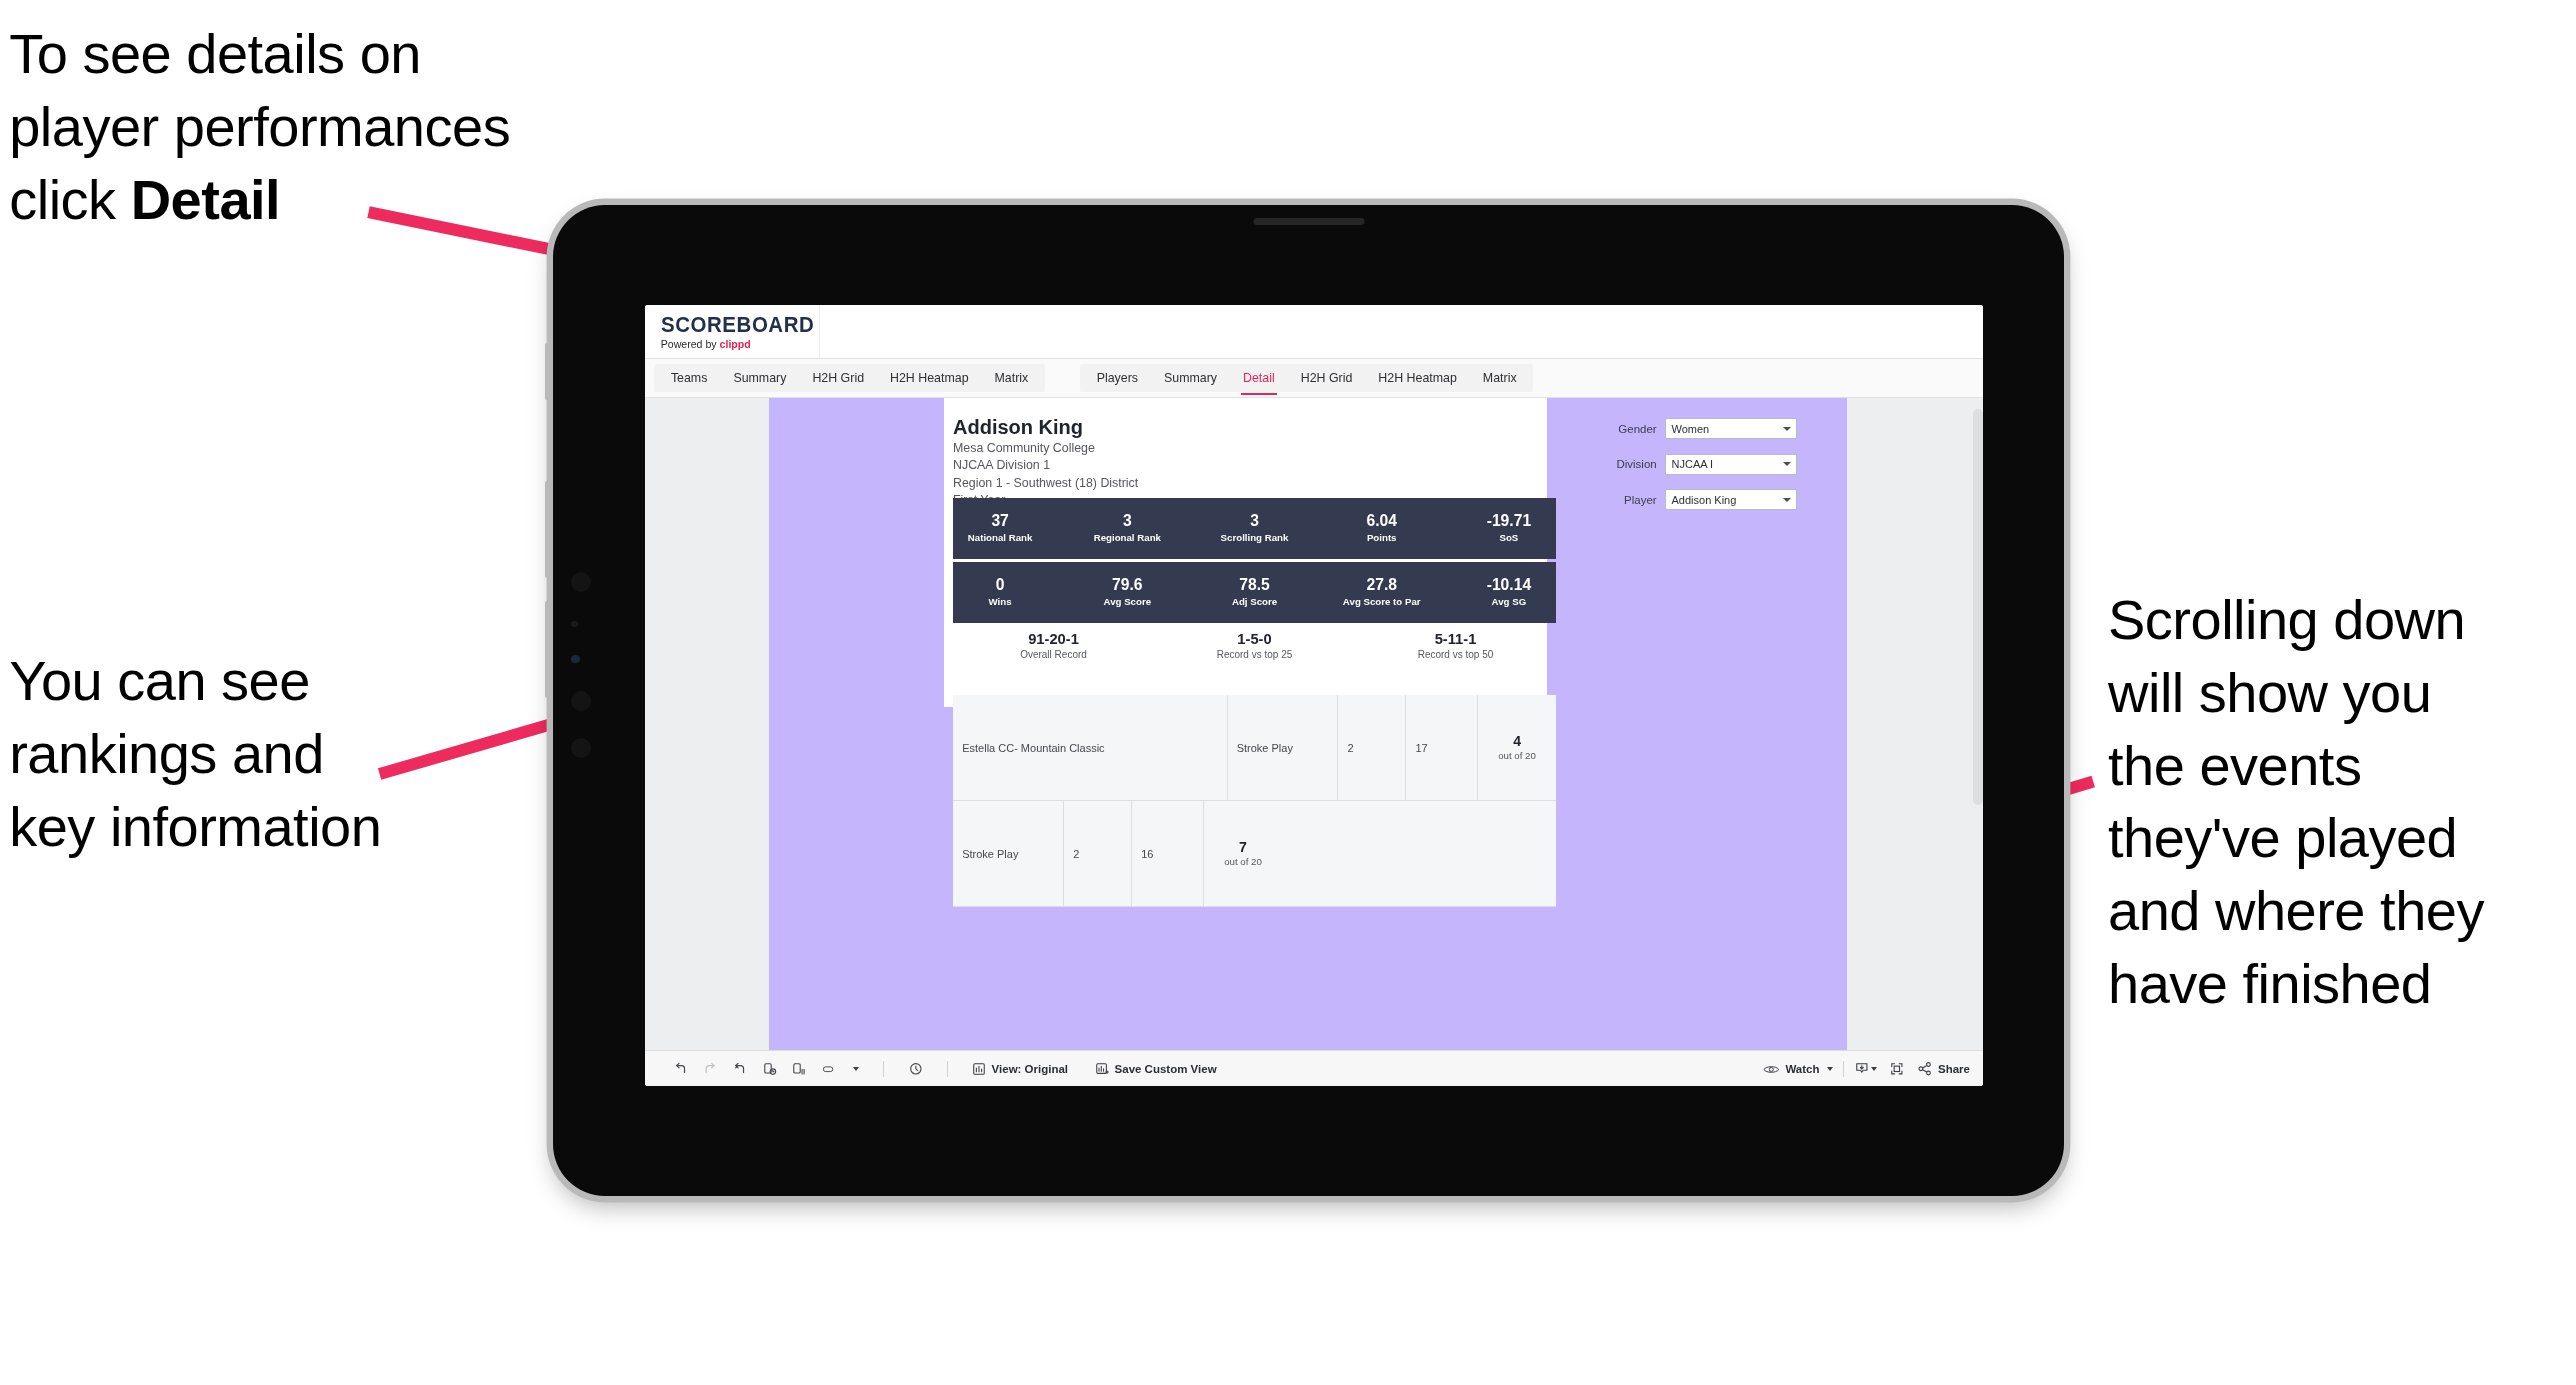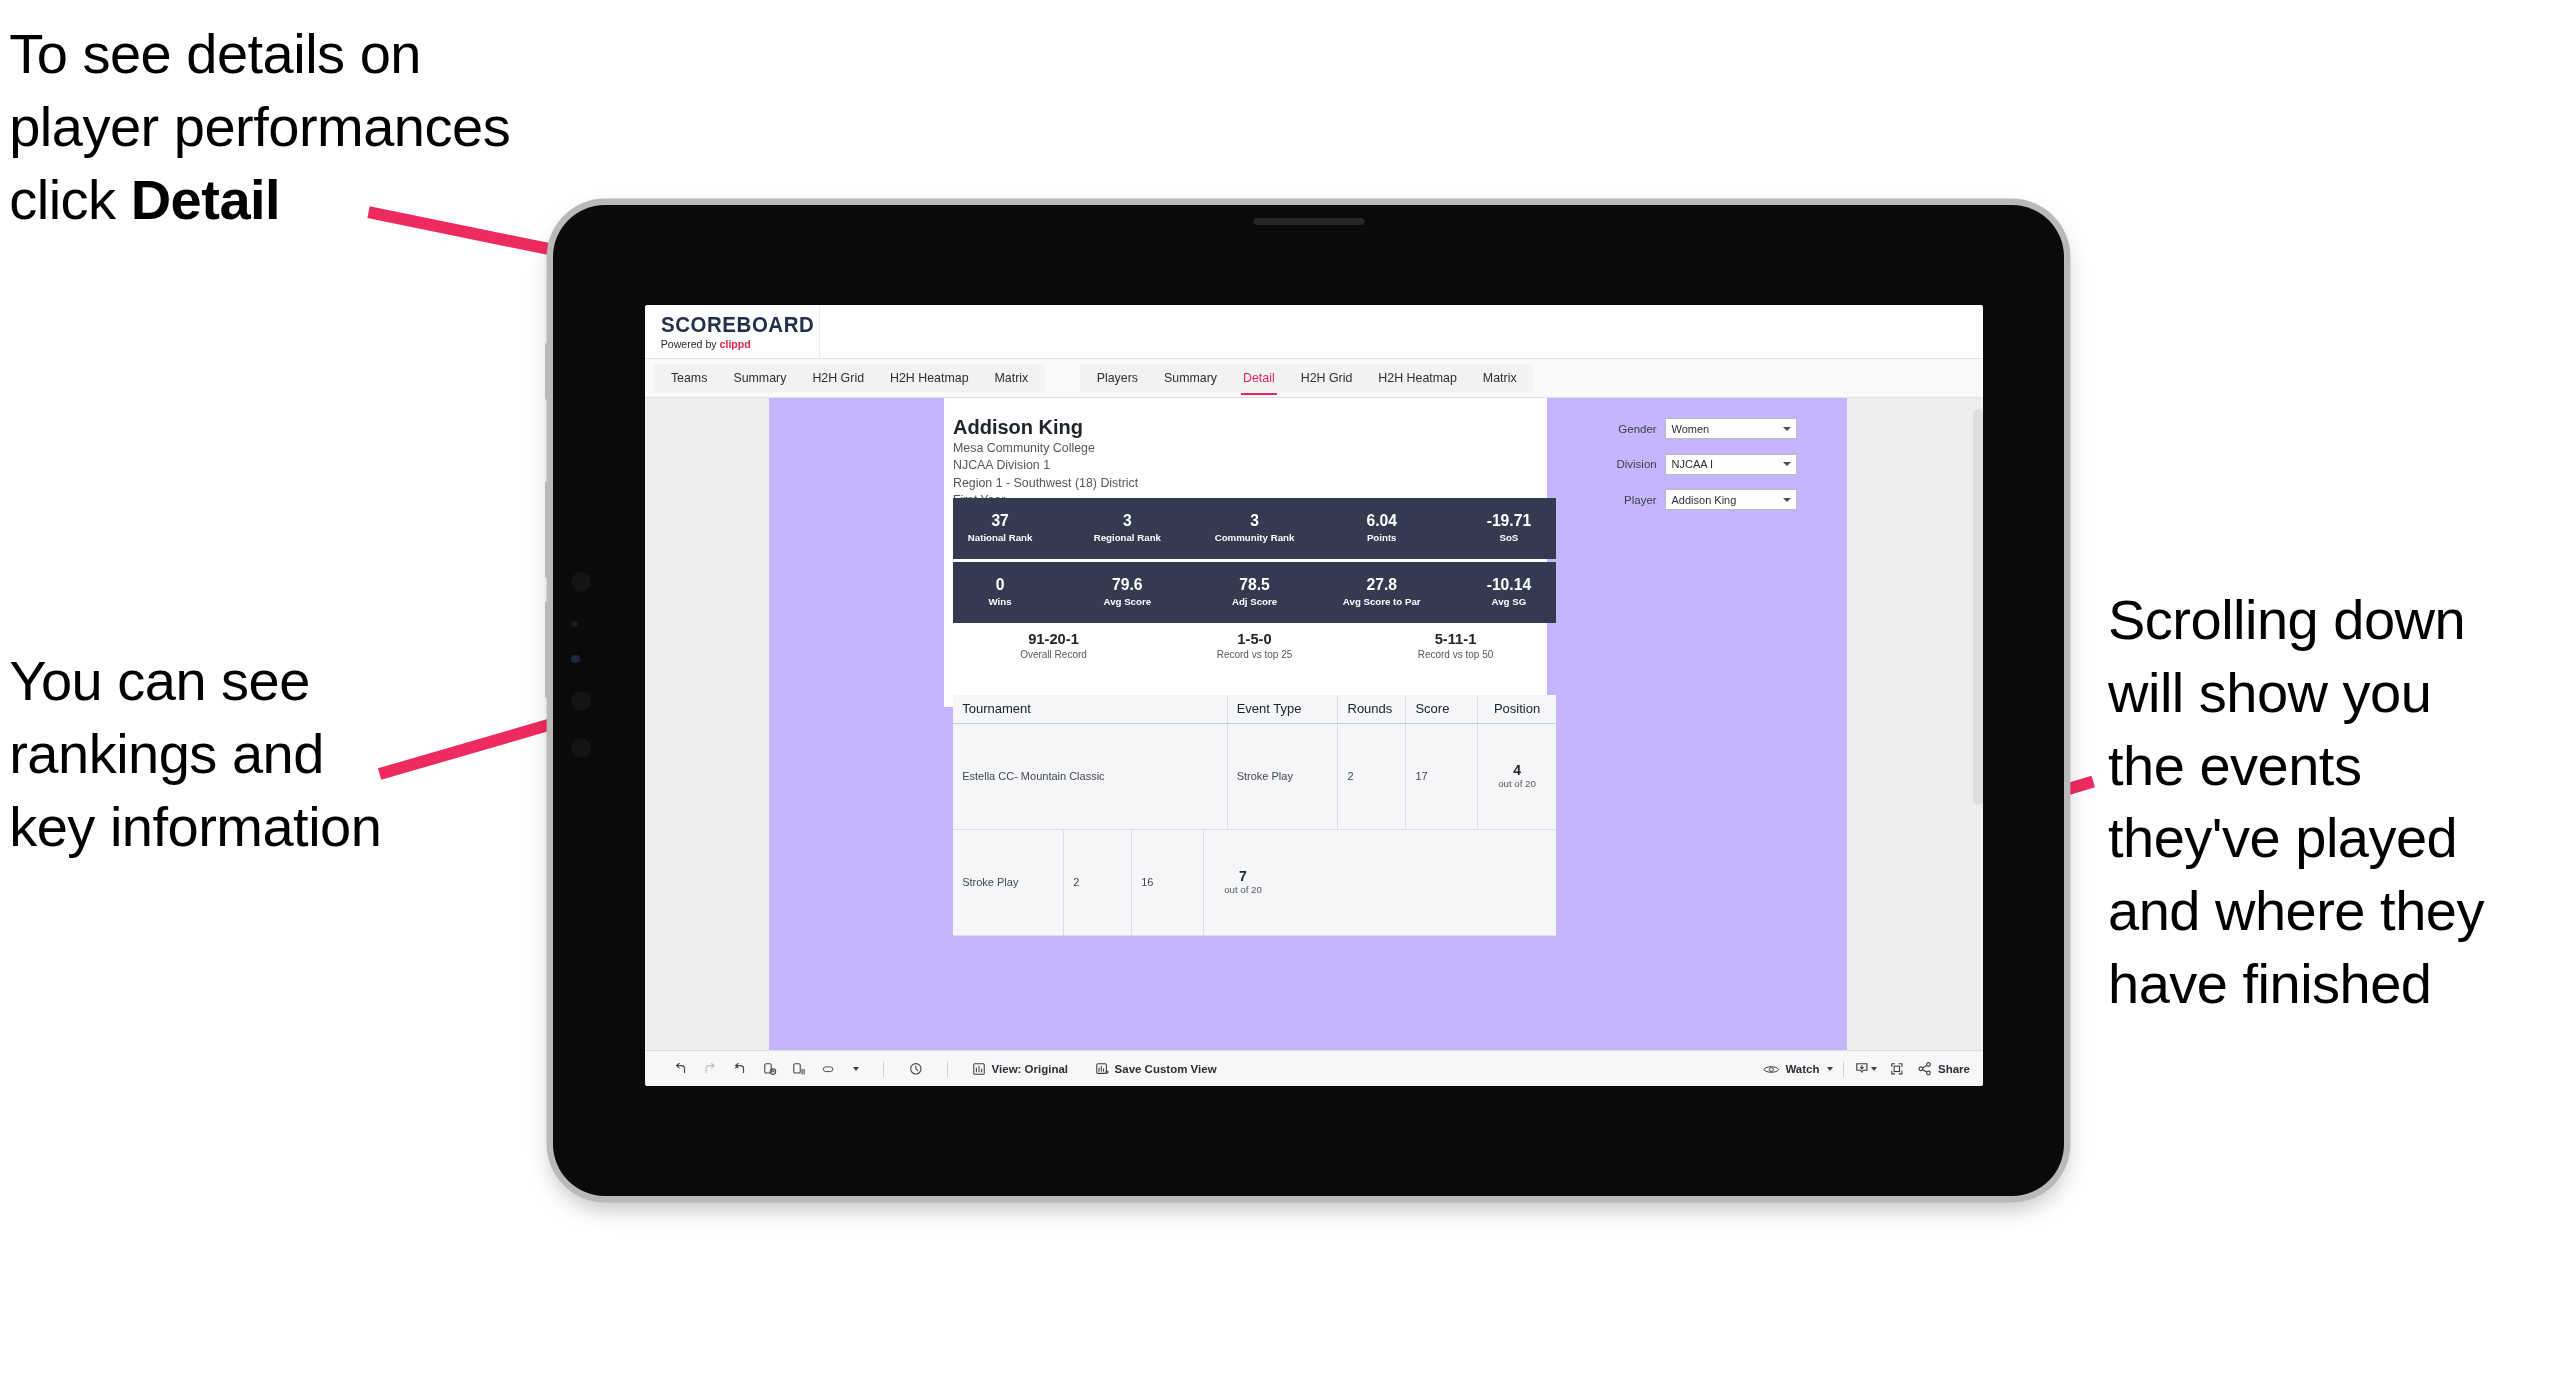--- a/index.html
+++ b/index.html
@@ -305,21 +305,21 @@
           <div class="bcell">
             <div class="bval">37</div>
             <div class="blab">National Rank</div>
           </div>
           <div class="bcell">
             <div class="bval">3</div>
             <div class="blab">Regional Rank</div>
           </div>
           <div class="bcell">
             <div class="bval">3</div>
-            <div class="blab">Community Rank</div>
+            <div class="blab">Scrolling Rank</div>
           </div>
           <div class="bcell">
             <div class="bval">6.04</div>
             <div class="blab">Points</div>
           </div>
           <div class="bcell">
             <div class="bval">-19.71</div>
             <div class="blab">SoS</div>
           </div>
         </div>
@@ -356,27 +356,20 @@
             <div class="rval">1-5-0</div>
             <div class="rlab">Record vs top 25</div>
           </div>
           <div class="rcell">
             <div class="rval">5-11-1</div>
             <div class="rlab">Record vs top 50</div>
           </div>
         </div>
 
         <div class="tbl">
-          <div class="trow head">
-            <div class="tcell c-tour">Tournament</div>
-            <div class="tcell c-evt">Event Type</div>
-            <div class="tcell c-rnd">Rounds</div>
-            <div class="tcell c-scr">Score</div>
-            <div class="tcell c-pos">Position</div>
-          </div>
 
           <div class="trow body">
             <div class="tcell c-tour">Estella CC- Mountain Classic</div>
             <div class="tcell c-evt">Stroke Play</div>
             <div class="tcell c-rnd">2</div>
             <div class="tcell c-scr">17</div>
             <div class="tcell c-pos">
               <div class="pos-num">4</div>
               <div class="pos-sub">out of 20</div>
             </div>

